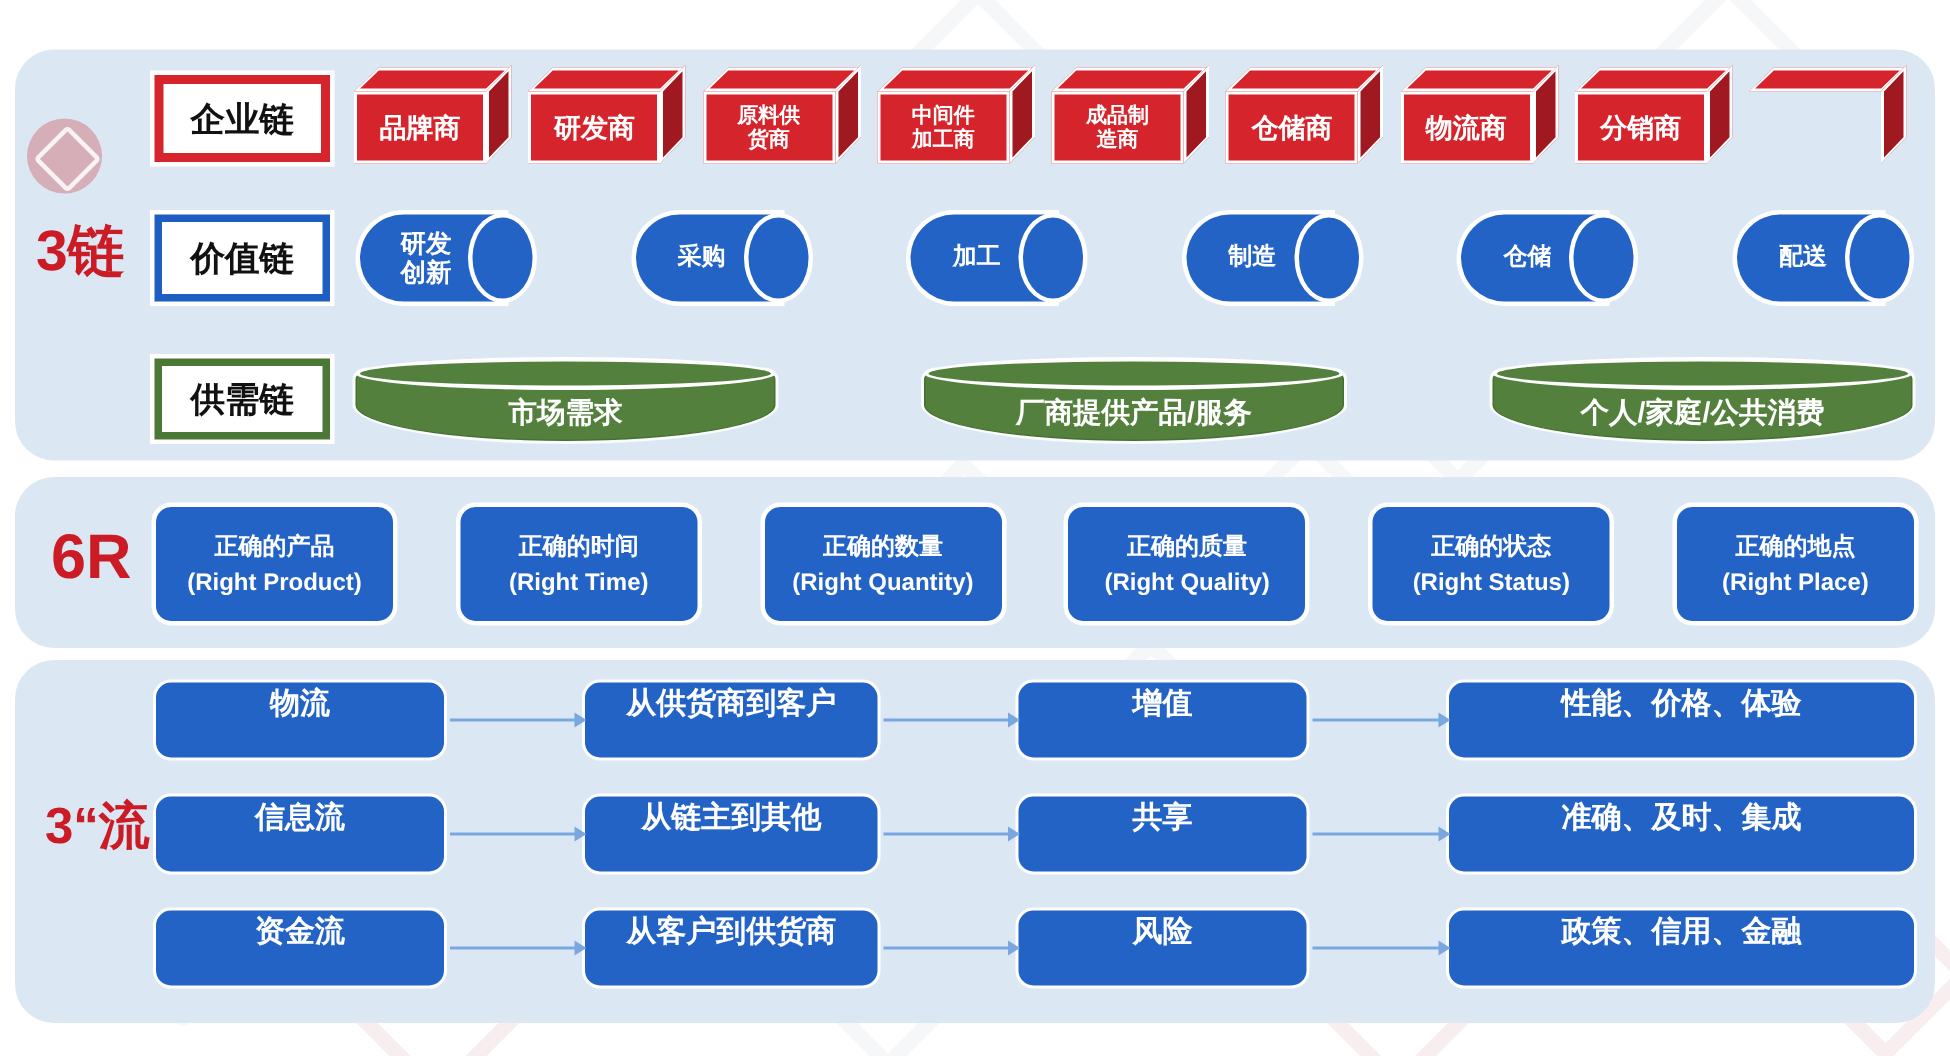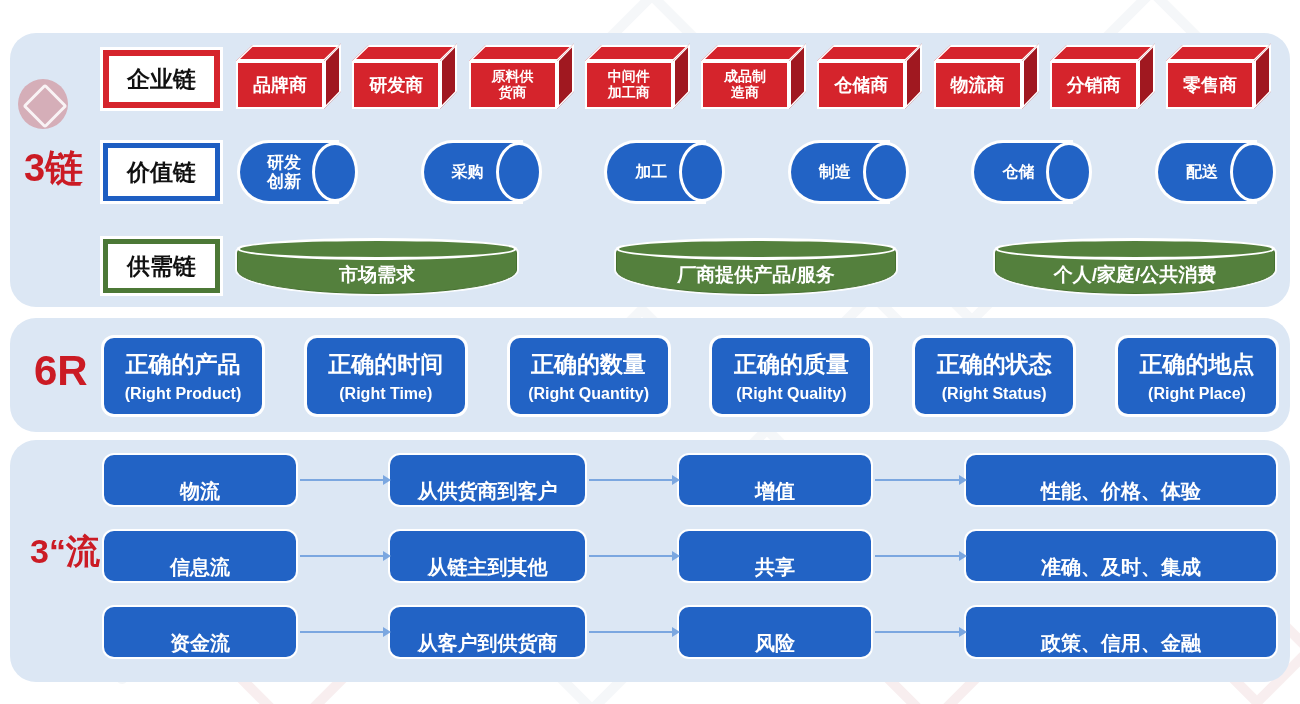--- a/index.html
+++ b/index.html
@@ -52,28 +52,28 @@
   .disk-body{position:absolute;left:0;right:0;top:9px;bottom:0;background:var(--green);
     border:1px solid var(--green-dark);border-radius:8px 8px 140px 140px/6px 6px 24px 24px;
     box-shadow:0 0 0 2px rgba(255,255,255,.85);display:flex;align-items:center;justify-content:center;
     color:#fff;font-weight:bold;font-size:19px;padding-top:8px;}
   .disk-top{position:absolute;left:0;right:0;top:0;height:22px;border-radius:50%;
     background:var(--green);border:3px solid #fff;}
   
   .r6{width:158px;height:76px;background:var(--blue);border-radius:10px;box-shadow:0 0 0 3px #fff;
     color:#fff;font-weight:bold;display:flex;flex-direction:column;align-items:center;
     justify-content:center;gap:5px;text-align:center;flex:none;}
-  .r6 .zh{font-size:23px;display:block;}
+  .r6 .zh{font-size:16px;display:block;}
   .r6 .en{font-size:16px;display:block;}
   
   .flow-row{position:absolute;left:94px;width:1172px;height:50px;}
   .fr0{top:15px;} .fr1{top:91px;} .fr2{top:167px;}
   .fbox{position:absolute;top:0;height:50px;background:var(--blue);border-radius:10px;
     box-shadow:0 0 0 2px #fff;color:#fff;font-weight:bold;font-size:20px;
-    display:flex;align-items:flex-end;justify-content:center;}
+    display:flex;align-items:flex-start;justify-content:center;}
   .fc0{left:0;width:192px;} .fc1{left:286px;width:195px;} .fc2{left:575px;width:192px;} .fc3{left:862px;width:310px;}
   .farrow{position:absolute;top:24px;height:2px;background:var(--arrow);}
   .farrow::after{content:'';position:absolute;right:-7px;top:-4px;width:0;height:0;
     border-left:8px solid var(--arrow);border-top:5px solid transparent;border-bottom:5px solid transparent;}
   .fa0{left:196px;width:84px;} .fa1{left:485px;width:84px;} .fa2{left:771px;width:85px;}
   
   .wm-circle{position:absolute;left:8px;top:46px;width:50px;height:50px;border-radius:50%;
     background:rgba(205,105,110,.45);}
   .wm-circle::after{content:'';position:absolute;left:11px;top:11px;width:26px;height:26px;
     border:3px solid rgba(255,255,255,.85);transform:rotate(45deg);border-radius:3px;}
@@ -162,23 +162,20 @@
         <div class="box3d">
           <div class="b3-top"></div>
           <div class="b3-side"></div>
           <div class="b3-front">
             <span>分销商</span>
           </div>
         </div>
         <div class="box3d">
           <div class="b3-top"></div>
           <div class="b3-side"></div>
-          <div class="b3-front">
-            <span>零售商</span>
-          </div>
         </div>
       </div>
     <div class="items-row" id="val-items">
         <div class="cyl">
           <div class="cyl-body two-line">
             <span>研发</span>
             <span>创新</span>
           </div>
           <div class="cyl-cap"></div>
         </div>

